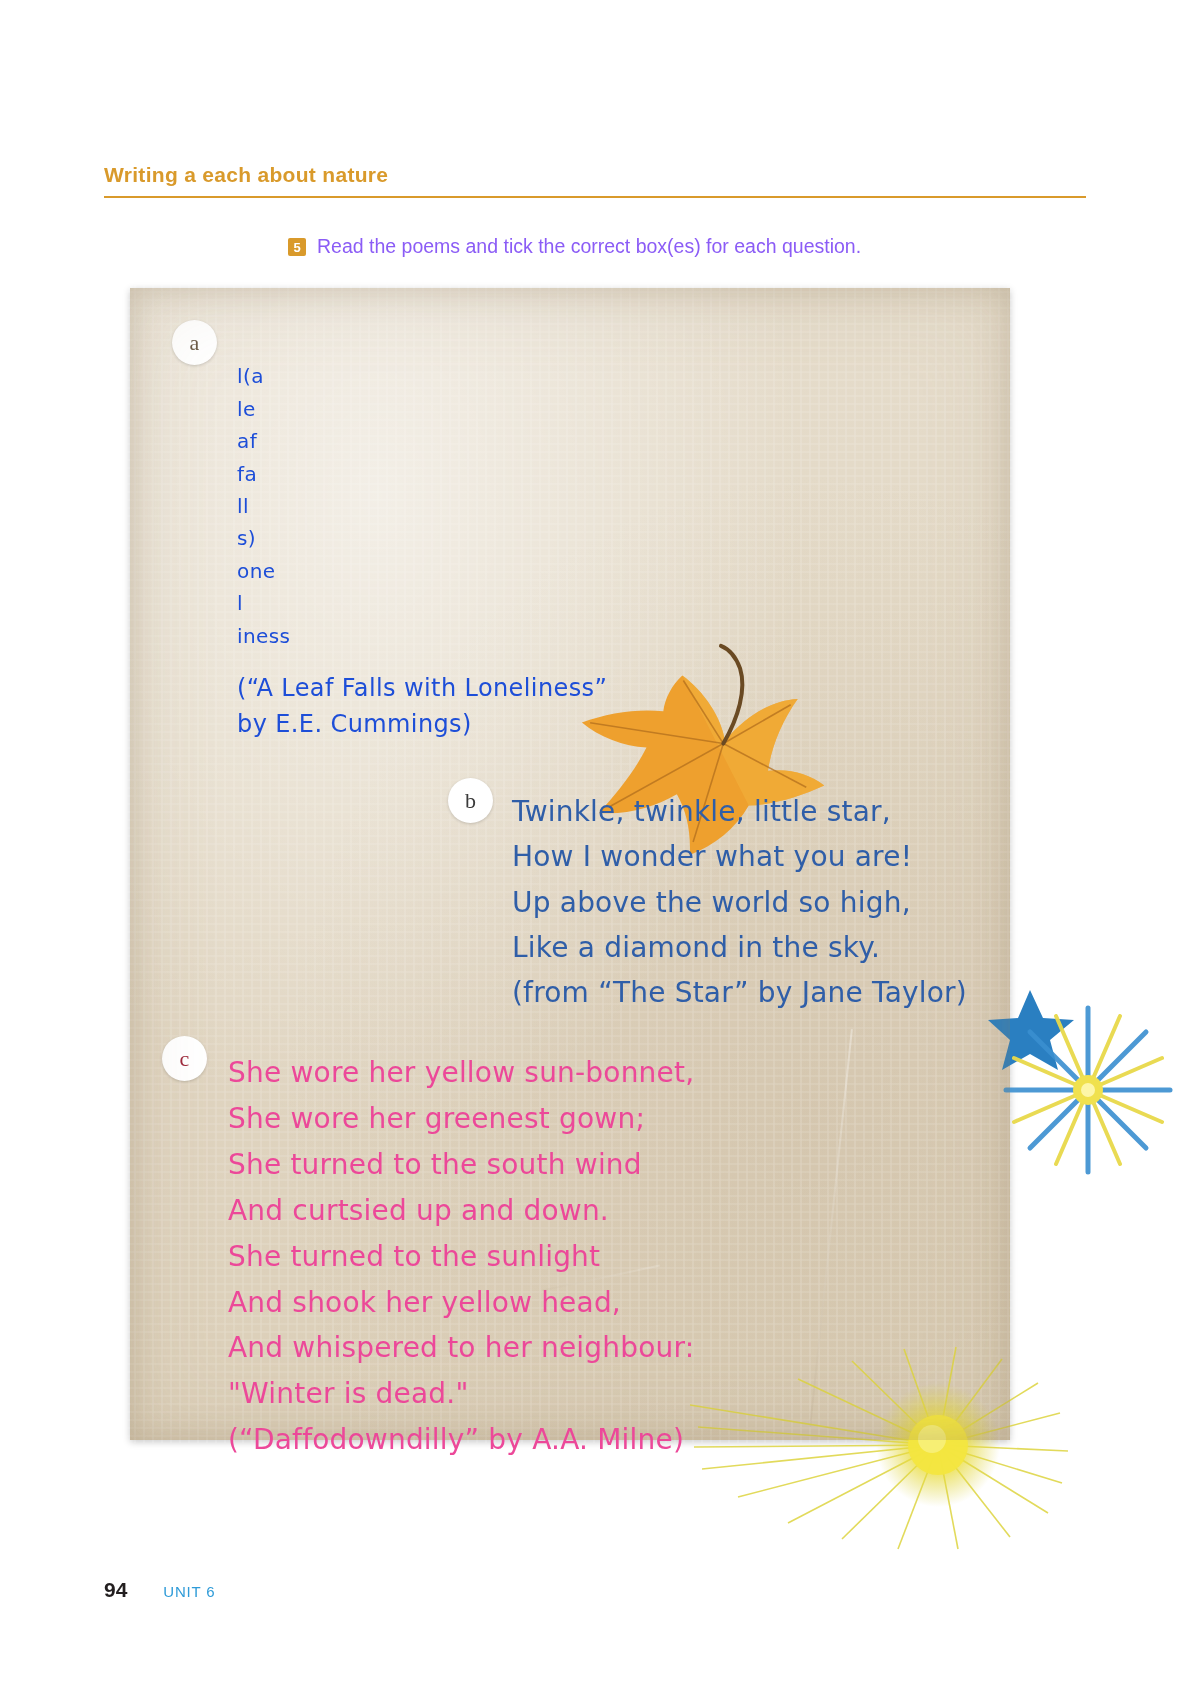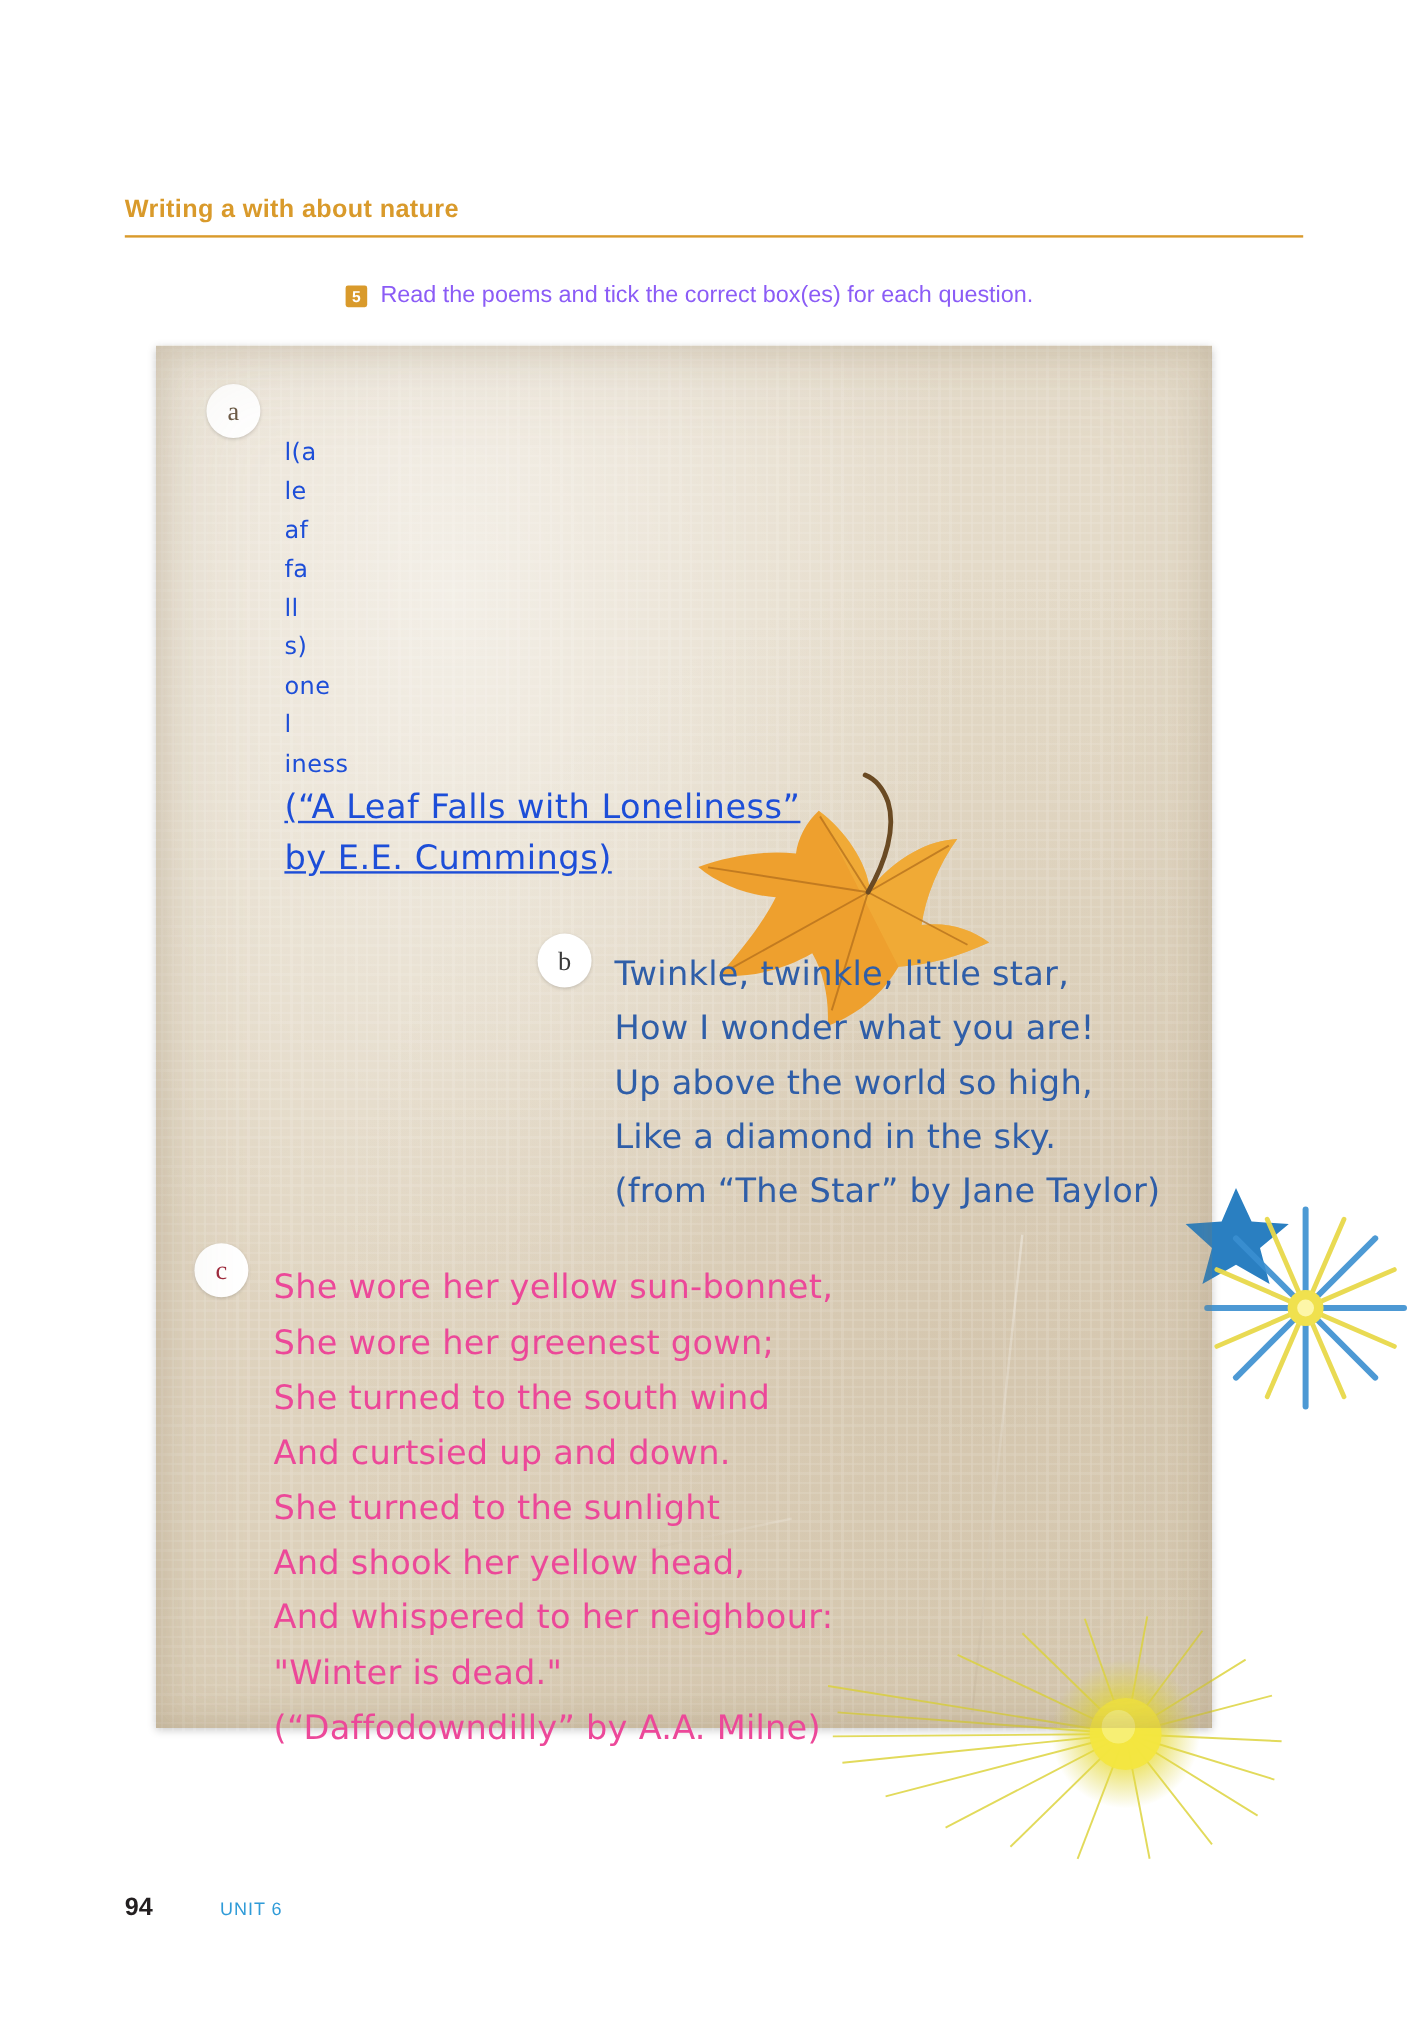--- a/index.html
+++ b/index.html
@@ -130,23 +130,23 @@
   #poem-a {
     left: 237px;
     top: 328px;
     font-size: 20px;
     color: #1d4ed8;
     line-height: 1.62;
     letter-spacing: 0.4px;
   }
   #poem-a .attribution {
     display: block;
-    font-size: 28px;
+    margin-top: 18px;
+    font-size: 24px;
     line-height: 1.5;
-    text-decoration: underline;
   }
   #poem-b {
     left: 512px;
     top: 789px;
     font-size: 28px;
     color: #2f5ea8;
     line-height: 1.62;
     letter-spacing: 0.2px;
   }
   #poem-c {
@@ -164,39 +164,39 @@
   #star-decoration { left: 840px; top: 690px; width: 220px; height: 210px; }
   #sun-decoration  { left: 560px; top: 1055px; width: 380px; height: 220px; }
 
   
   #page-footer {
     position: absolute;
     left: 104px;
     top: 1578px;
     display: flex;
     align-items: baseline;
-    gap: 56px;
+    gap: 36px;
   }
   #page-footer .page-number {
     font-size: 21px;
     font-weight: bold;
     color: #231f20;
   }
   #page-footer .unit-label {
     font-size: 15px;
     font-weight: normal;
     color: #2f9bd8;
     letter-spacing: 0.8px;
   }
 </style>
 </head>
 <body>
 
 <div id="page-header">
-  <div class="title">Writing a with about nature</div>
+  <div class="title">Writing a each about nature</div>
   <div class="rule"></div>
 </div>
 
 <div id="exercise-instruction">
   <div class="ex-num">5</div>
   <div class="ex-text">Read the poems and tick the correct box(es) for each question.</div>
 </div>
 
 <div id="poem-paper">
 

